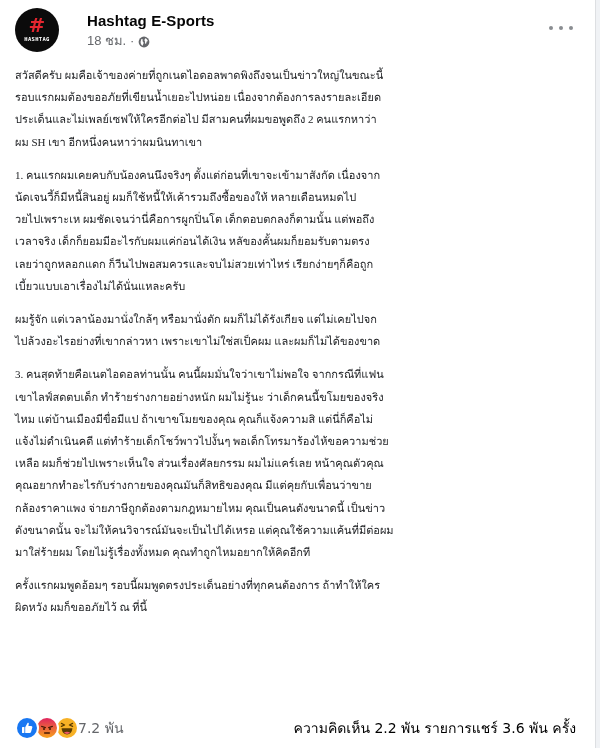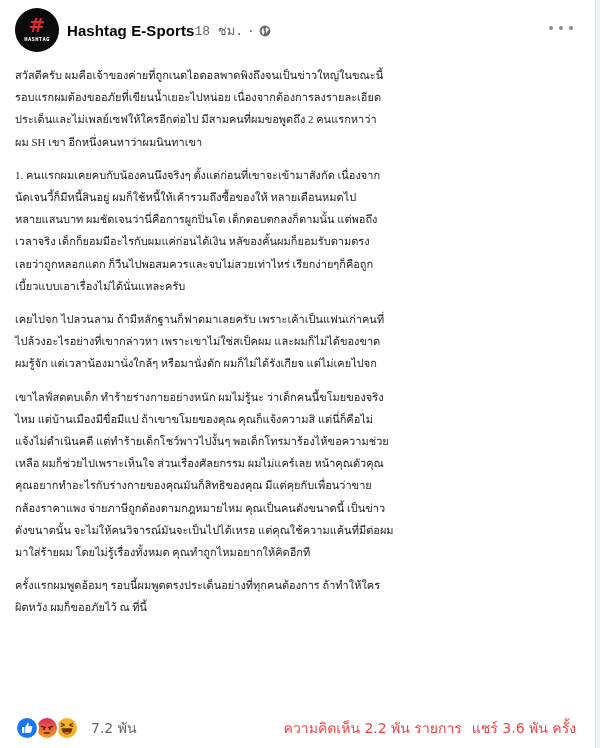--- a/index.html
+++ b/index.html
@@ -68,41 +68,41 @@
       right: 0;
       top: 28px;
       text-align: center;
       color: #ffffff;
       font-size: 5.5px;
       font-weight: bold;
       letter-spacing: 0.3px;
       font-family: "DejaVu Sans Mono", monospace;
     }
     .meta {
-      margin-left: 8px;
-      display: flex;
-      flex-direction: row;
+      margin-left: 28px;
+      display: flex;
+      flex-direction: column;
       justify-content: flex-start;
     }
     .page-name {
       font-size: 15px;
       font-weight: bold;
       color: #050505;
       line-height: 19px;
       font-family: "Liberation Sans", sans-serif;
       letter-spacing: 0.1px;
     }
     .time-row {
       display: flex;
       align-items: center;
       font-size: 13px;
       color: #65676b;
       line-height: 17px;
       margin-top: 2px;
-      font-family: Liberation Mono, monospace;
+      font-family: Liberation Sans, sans-serif;
     }
     .time-row .sep { margin: 0 4px; }
     .globe-icon {
       display: inline-block;
       width: 12px;
       height: 12px;
     }
     .more-button {
       position: absolute;
       right: 22px;
@@ -162,30 +162,30 @@
       width: 20px;
       height: 20px;
       border-radius: 50%;
       border: 2px solid #ffffff;
       margin-right: -4px;
       position: relative;
       box-sizing: content-box;
     }
     .react svg { display: block; }
     .react-count {
-      margin-left: 16px;
+      margin-left: 3px;
       color: #65676b;
     }
     .stats {
       display: flex;
       align-items: center;
-      color: #ef4444;
+      color: #000000;
     }
     .stats .stat { cursor: pointer; }
-    .stats .stat + .stat { margin-left: 10px; }
+    .stats .stat + .stat { margin-left: 0; }
   </style>
 </head>
 <body>
 
 <div class="post">
 
   <div class="header">
     <div class="avatar">
       <div class="hash">#</div>
       <div class="wordmark">HASHTAG</div>
@@ -215,31 +215,31 @@
   <div class="body-text">
     <p>
       <span class="ln">สวัสดีครับ ผมคือเจ้าของค่ายที่ถูกเนตไอดอลพาดพิงถึงจนเป็นข่าวใหญ่ในขณะนี้</span>
       <span class="ln">รอบแรกผมต้องขออภัยที่เขียนน้ำเยอะไปหน่อย เนื่องจากต้องการลงรายละเอียด</span>
       <span class="ln">ประเด็นและไม่เพลย์เซฟให้ใครอีกต่อไป มีสามคนที่ผมขอพูดถึง 2 คนแรกหาว่า</span>
       <span class="ln">ผม SH เขา อีกหนึ่งคนหาว่าผมนินทาเขา</span>
     </p>
     <p>
       <span class="ln">1. คนแรกผมเคยคบกับน้องคนนึงจริงๆ ตั้งแต่ก่อนที่เขาจะเข้ามาสังกัด เนื่องจาก</span>
       <span class="ln">น้ดเจนวี้ก็มีหนี้สินอยู่ ผมก็ใช้หนี้ให้เค้ารวมถึงซื้อของให้ หลายเดือนหมดไป</span>
-      <span class="ln">หลายแสนบาท ผมชัดเจนว่านี่คือการผูกปิ่นโต เด็กตอบตกลงก็ตามนั้น แต่พอถึง</span>
+      <span class="ln">วยไปเพราะเห ผมชัดเจนว่านี่คือการผูกปิ่นโต เด็กตอบตกลงก็ตามนั้น แต่พอถึง</span>
       <span class="ln">เวลาจริง เด็กก็ยอมมีอะไรกับผมแค่ก่อนได้เงิน หลัของคั้นผมก็ยอมรับตามตรง</span>
       <span class="ln">เลยว่าถูกหลอกแดก ก็วีนไปพอสมควรและจบไม่สวยเท่าไหร่ เรียกง่ายๆก็คือถูก</span>
       <span class="ln">เบี้ยวแบบเอาเรื่องไม่ได้นั่นแหละครับ</span>
     </p>
     <p>
-      <span class="ln">เคยไปจก ไปลวนลาม ถ้ามีหลักฐานก็ฟาดมาเลยครับ เพราะเค้าเป็นแฟนเก่าคนที่</span>
+      <span class="ln">ผมรู้จัก แต่เวลาน้องมานั่งใกล้ๆ หรือมานั่งตัก ผมก็ไม่ได้รังเกียจ แต่ไม่เคยไปจก</span>
       <span class="ln">ไปล้วงอะไรอย่างที่เขากล่าวหา เพราะเขาไม่ใช่สเป็คผม และผมก็ไม่ได้ของขาด</span>
-      <span class="ln">ผมรู้จัก แต่เวลาน้องมานั่งใกล้ๆ หรือมานั่งตัก ผมก็ไม่ได้รังเกียจ แต่ไม่เคยไปจก</span>
-    </p>
-    <p>
+    </p>
+    <p>
+      <span class="ln">3. คนสุดท้ายคือเนตไอดอลท่านนั้น คนนี้ผมมั่นใจว่าเขาไม่พอใจ จากกรณีที่แฟน</span>
       <span class="ln">เขาไลฟ์สดตบเด็ก ทำร้ายร่างกายอย่างหนัก ผมไม่รู้นะ ว่าเด็กคนนี้ขโมยของจริง</span>
       <span class="ln">ไหม แต่บ้านเมืองมีขื่อมีแป ถ้าเขาขโมยของคุณ คุณก็แจ้งความสิ แต่นี่ก็คือไม่</span>
       <span class="ln">แจ้งไม่ดำเนินคดี แต่ทำร้ายเด็กโชว์พาวไปงั้นๆ พอเด็กโทรมาร้องไห้ขอความช่วย</span>
       <span class="ln">เหลือ ผมก็ช่วยไปเพราะเห็นใจ ส่วนเรื่องศัลยกรรม ผมไม่แคร์เลย หน้าคุณตัวคุณ</span>
       <span class="ln">คุณอยากทำอะไรกับร่างกายของคุณมันก็สิทธิของคุณ มีแต่คุยกับเพื่อนว่าขาย</span>
       <span class="ln">กล้องราคาแพง จ่ายภาษีถูกต้องตามกฎหมายไหม คุณเป็นคนดังขนาดนี้ เป็นข่าว</span>
       <span class="ln">ดังขนาดนั้น จะไม่ให้คนวิจารณ์มันจะเป็นไปได้เหรอ แต่คุณใช้ความแค้นที่มีต่อผม</span>
       <span class="ln">มาใส่ร้ายผม โดยไม่รู้เรื่องทั้งหมด คุณทำถูกไหมอยากให้คิดอีกที</span>
     </p>
     <p>

